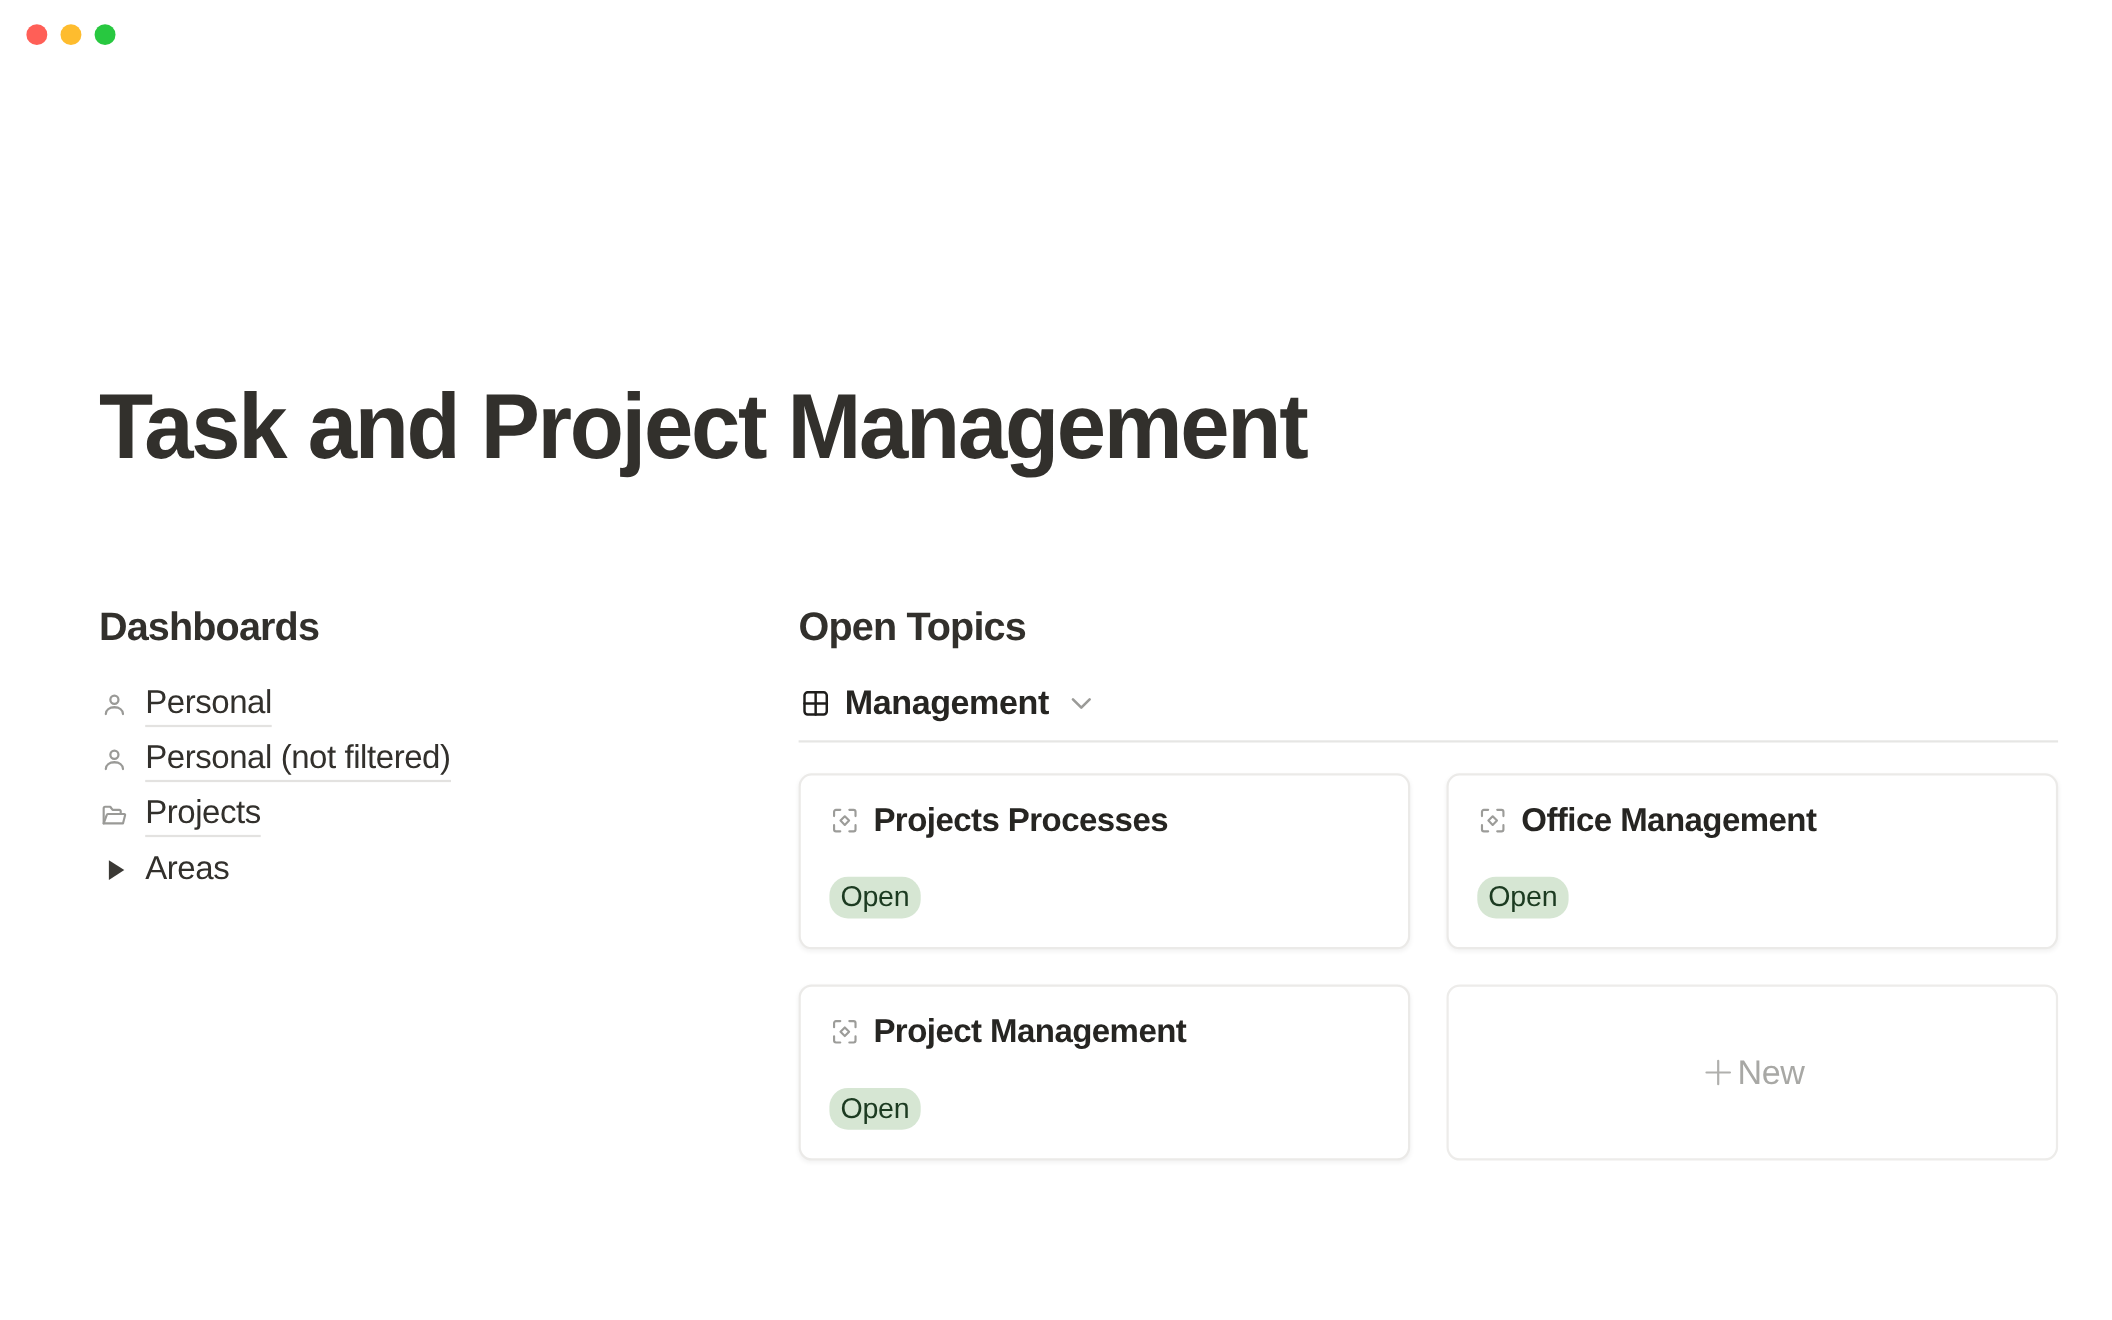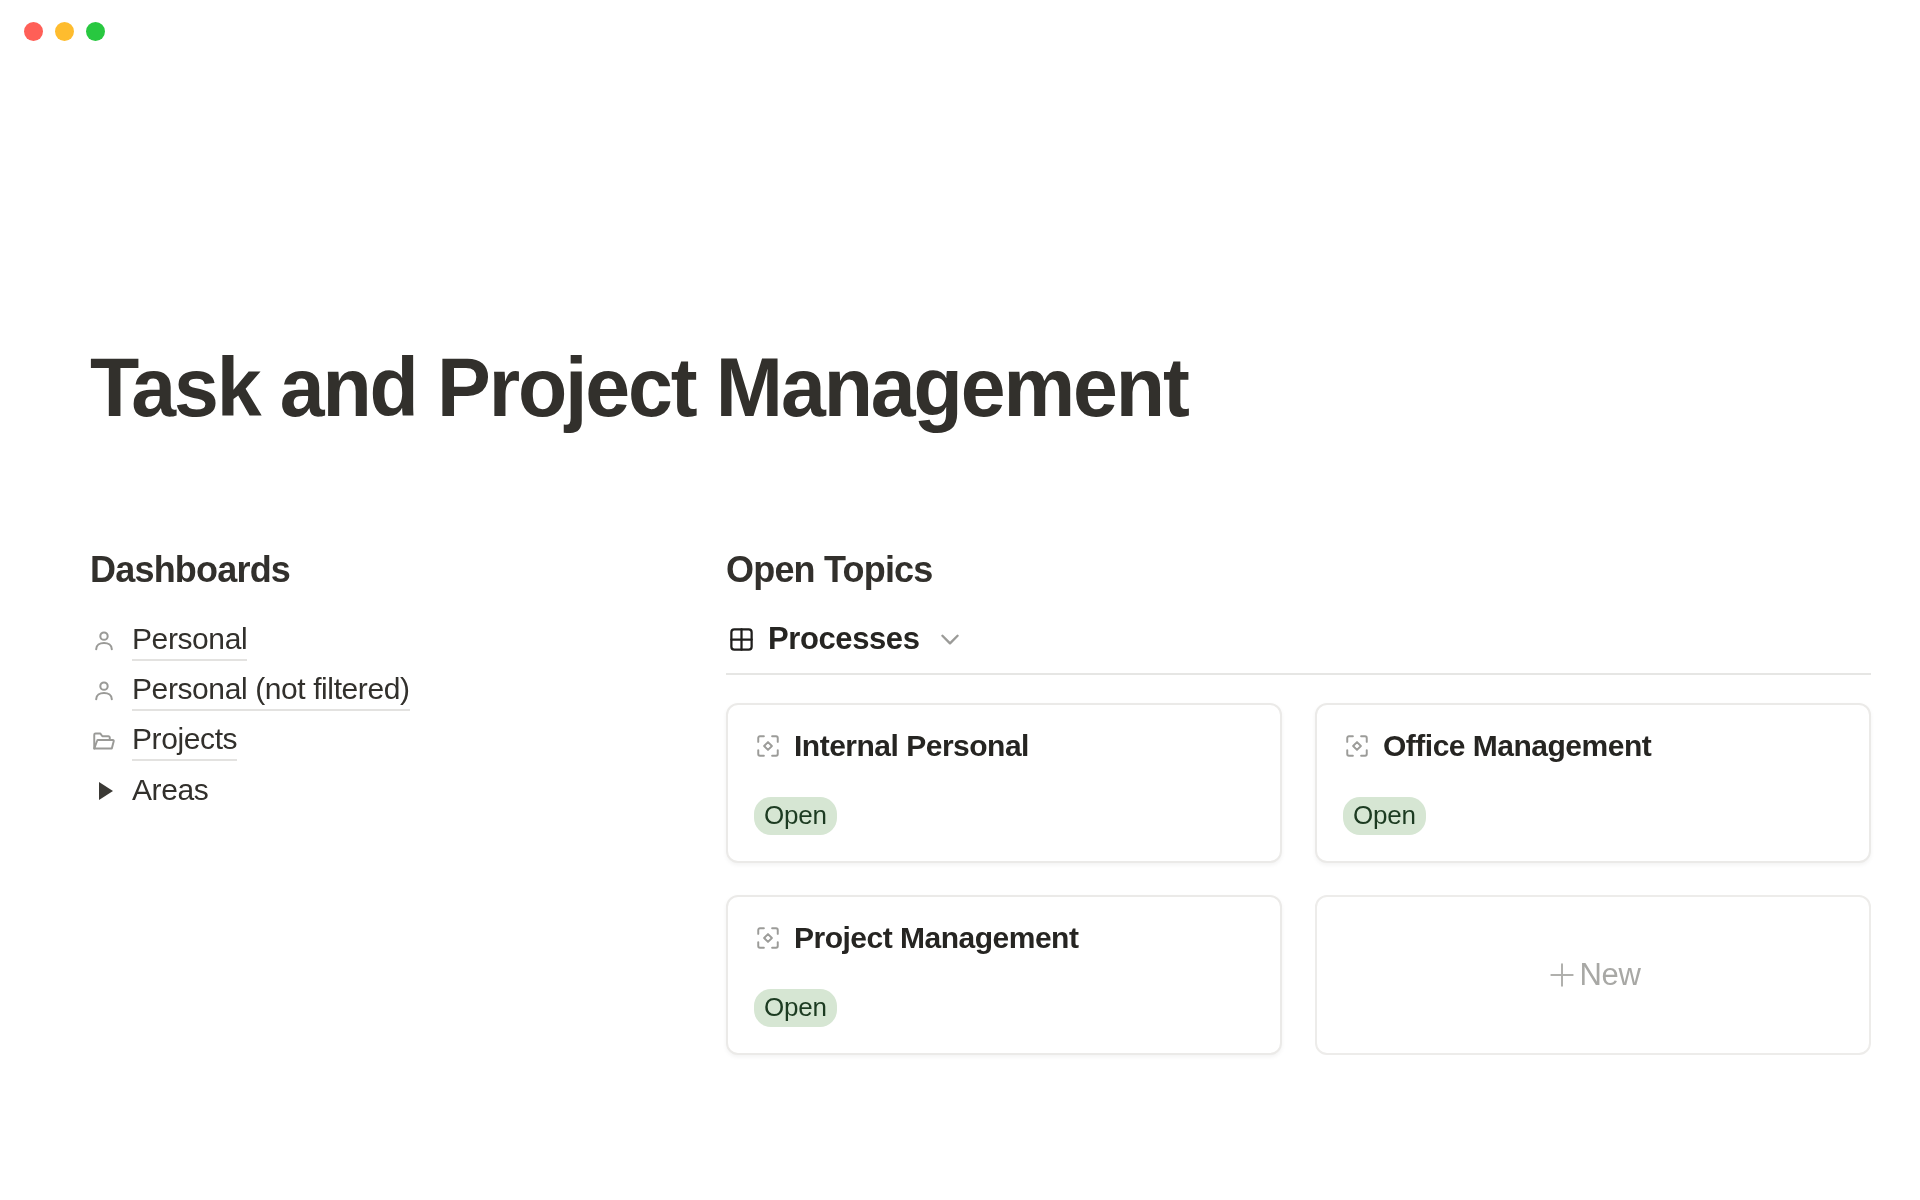--- a/index.html
+++ b/index.html
@@ -312,21 +312,21 @@
       <div class="section-heading">Open Topics</div>
 
       <div class="db-row">
         <span class="db-grid-icon">
           <svg width="27" height="27" viewBox="0 0 24 24" fill="none" stroke="currentColor" stroke-width="2" stroke-linecap="round" stroke-linejoin="round">
             <rect x="3" y="3" width="18" height="18" rx="2.6"></rect>
             <line x1="12" y1="3" x2="12" y2="21"></line>
             <line x1="3" y1="12" x2="21" y2="12"></line>
           </svg>
         </span>
-        <span class="db-name">Processes</span>
+        <span class="db-name">Management</span>
         <span class="chev">
           <svg width="26" height="26" viewBox="0 0 24 24" fill="none" stroke="currentColor" stroke-width="2.2" stroke-linecap="round" stroke-linejoin="round">
             <polyline points="5,9 12,16 19,9"></polyline>
           </svg>
         </span>
       </div>
 
       <div class="divider"></div>
 
       <div class="cards">
@@ -335,21 +335,21 @@
           <div class="card-head">
             <span class="card-icon">
               <svg width="26" height="26" viewBox="0 0 24 24" fill="none" stroke="currentColor" stroke-width="1.8" stroke-linecap="round" stroke-linejoin="round">
                 <path d="M3 8.2V4.6a1.6 1.6 0 0 1 1.6-1.6H8.2"></path>
                 <path d="M15.8 3h3.6A1.6 1.6 0 0 1 21 4.6v3.6"></path>
                 <path d="M21 15.8v3.6a1.6 1.6 0 0 1-1.6 1.6h-3.6"></path>
                 <path d="M8.2 21H4.6A1.6 1.6 0 0 1 3 19.4v-3.6"></path>
                 <path d="M12 8.4 15.6 12 12 15.6 8.4 12z"></path>
               </svg>
             </span>
-            <span class="card-title">Internal Personal</span>
+            <span class="card-title">Projects Processes</span>
           </div>
           <span class="badge">Open</span>
         </div>
 
         <div class="card">
           <div class="card-head">
             <span class="card-icon">
               <svg width="26" height="26" viewBox="0 0 24 24" fill="none" stroke="currentColor" stroke-width="1.8" stroke-linecap="round" stroke-linejoin="round">
                 <path d="M3 8.2V4.6a1.6 1.6 0 0 1 1.6-1.6H8.2"></path>
                 <path d="M15.8 3h3.6A1.6 1.6 0 0 1 21 4.6v3.6"></path>

